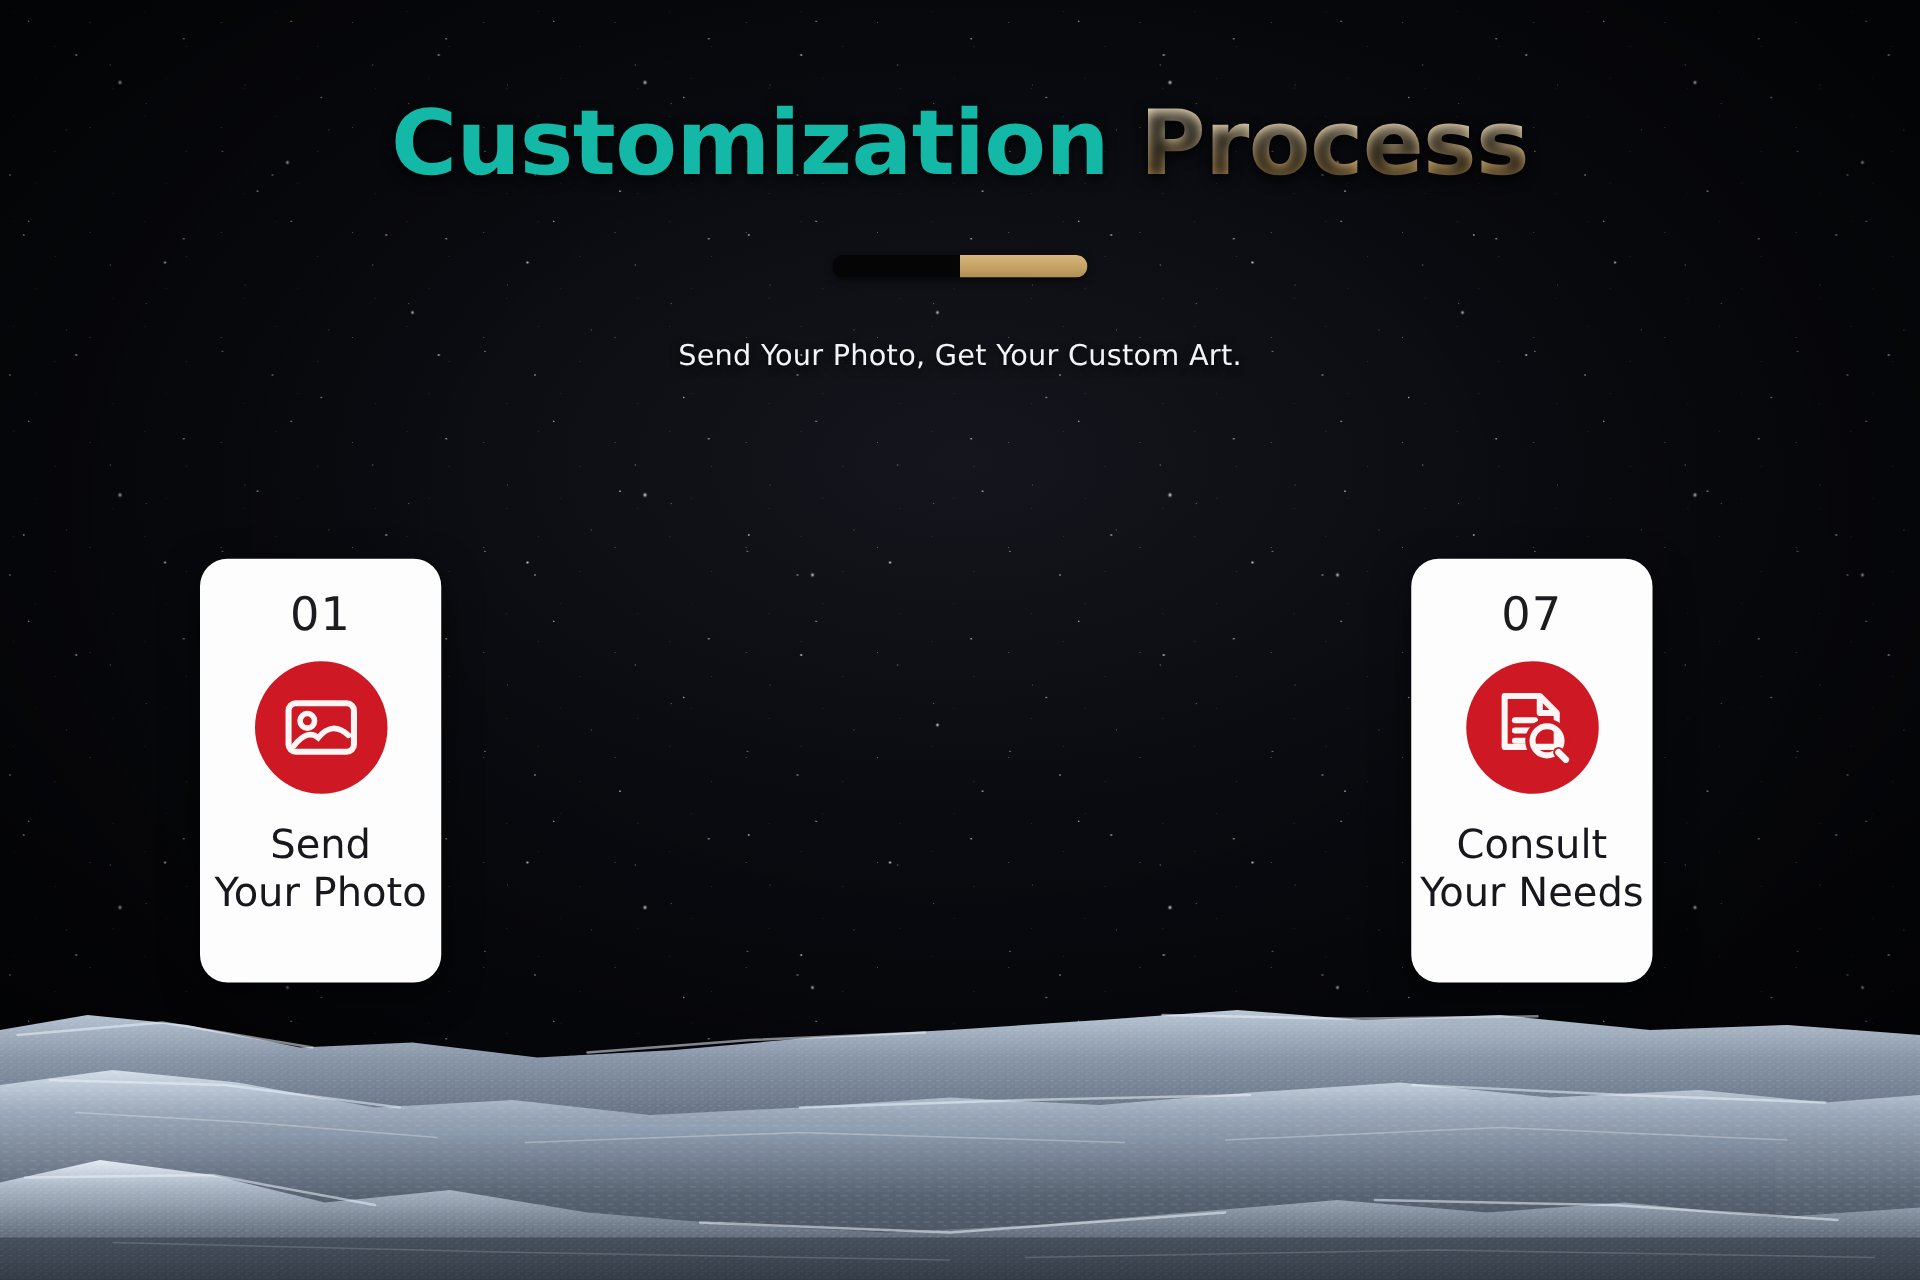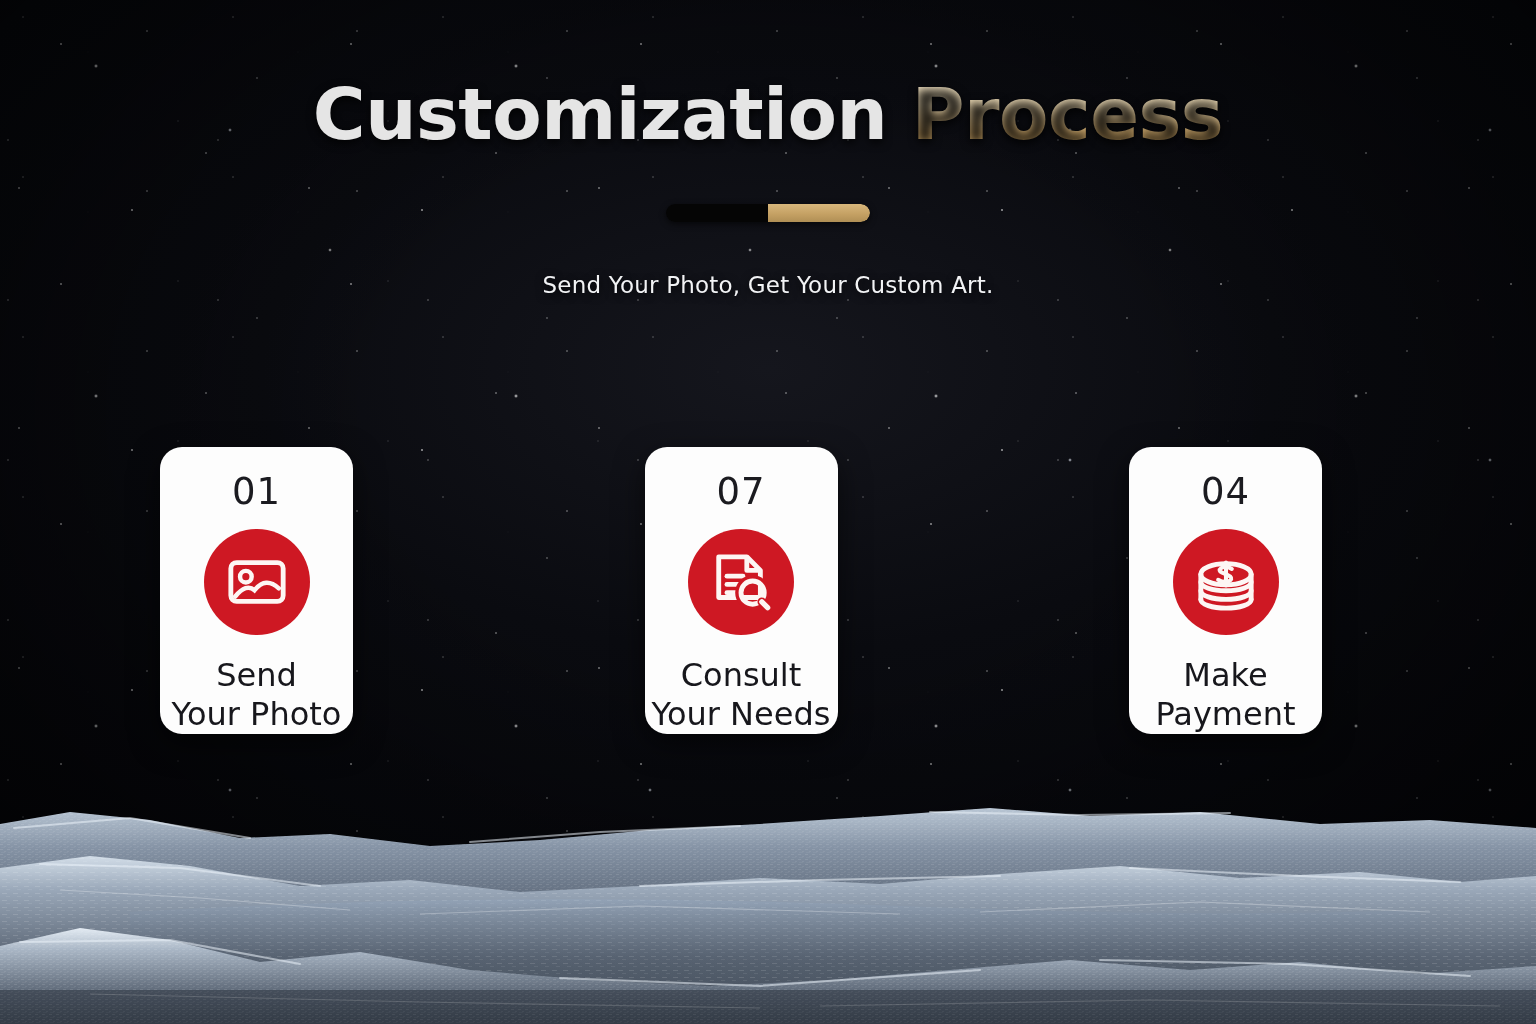--- a/index.html
+++ b/index.html
@@ -81,21 +81,21 @@
   .content { position:absolute; inset:0; }
 
   .title {
     position:absolute; left:0; top:78px; width:1536px;
     text-align:center;
     font-family:"DejaVu Sans", sans-serif;
     font-size:72px; font-weight:700; letter-spacing:-0.5px;
     line-height:1;
     text-shadow:0 3px 10px rgba(0,0,0,.85);
   }
-  .title .w1 { color:#e5e5e5; }
+  .title .w1 { color:#14b8a6; }
   .title .w2 {
     background:linear-gradient(180deg,#f7ead0 0%,#efdcb5 38%,#cfa96b 72%,#bb934f 100%);
     -webkit-background-clip:text; background-clip:text;
     -webkit-text-fill-color:transparent; color:#d4ad70;
   }
 
   .divider {
     position:absolute; left:50%; top:204px; transform:translateX(-50%);
     width:204px; height:18px; border-radius:9px; overflow:hidden;
     display:flex;
@@ -115,21 +115,21 @@
     text-shadow:0 2px 8px rgba(0,0,0,.8);
   }
 
   
   .cards {
     position:absolute; left:160px; top:447px;
     width:1162px; height:335px;
     display:flex; justify-content:space-between; align-items:stretch;
   }
   .card {
-    width:193px; height:287px;
+    width:193px; height:339px;
     background:#fdfdfd;
     border-radius:22px;
     display:flex; flex-direction:column; align-items:center;
     padding-top:26px;
     box-shadow:0 10px 30px rgba(0,0,0,.55);
   }
   .card-number {
     font-size:37px; font-weight:500; color:#1b1b20;
     letter-spacing:1px; line-height:1;
   }
@@ -277,37 +277,16 @@
           <circle cx="44" cy="43" r="14.5" fill="none" stroke="#ce1823" stroke-width="7"></circle>
           <circle cx="44" cy="43" r="12" fill="none" stroke="#fdf6f4" stroke-width="5"></circle>
           <line x1="53.5" y1="52.5" x2="60" y2="59" stroke="#ce1823" stroke-width="9" stroke-linecap="round"></line>
           <line x1="53.5" y1="52.5" x2="59.5" y2="58.5" stroke="#fdf6f4" stroke-width="5.5" stroke-linecap="round"></line>
         </svg>
       </div>
       <div class="card-label">Consult
 Your Needs</div>
     </div>
 
-    <div class="card">
-      <div class="card-number">04</div>
-      <div class="icon-circle">
-        <svg width="62" height="62" viewBox="0 0 64 64" xmlns="http://www.w3.org/2000/svg">
-
-          <path d="M6 50 a26 9 0 0 0 52 0" fill="none" stroke="#fdf6f4" stroke-width="5" stroke-linecap="round"></path>
-          <path d="M6 41 a26 9 0 0 0 52 0" fill="none" stroke="#fdf6f4" stroke-width="5" stroke-linecap="round"></path>
-          <path d="M6 32 a26 9 0 0 0 52 0" fill="none" stroke="#fdf6f4" stroke-width="5" stroke-linecap="round"></path>
-
-          <line x1="6" y1="24" x2="6" y2="50" stroke="#fdf6f4" stroke-width="5" stroke-linecap="round"></line>
-          <line x1="58" y1="24" x2="58" y2="50" stroke="#fdf6f4" stroke-width="5" stroke-linecap="round"></line>
-
-          <ellipse cx="32" cy="24" rx="26" ry="11" fill="none" stroke="#fdf6f4" stroke-width="5"></ellipse>
-
-          <path d="M38 18.5 q-6.5 -4 -11 -0.8 q-3.5 2.5 1 4.6 q6 2.2 8.5 4.2 q2.6 2.6 -1.6 4.6 q-5 2.1 -11 -1.4" fill="none" stroke="#fdf6f4" stroke-width="4.2" stroke-linecap="round"></path>
-          <line x1="32" y1="12" x2="32" y2="35.5" stroke="#fdf6f4" stroke-width="4.2" stroke-linecap="round"></line>
-        </svg>
-      </div>
-      <div class="card-label">Make
-Payment</div>
-    </div>
 
 
   </div>
 </div>
 
 </body></html>

